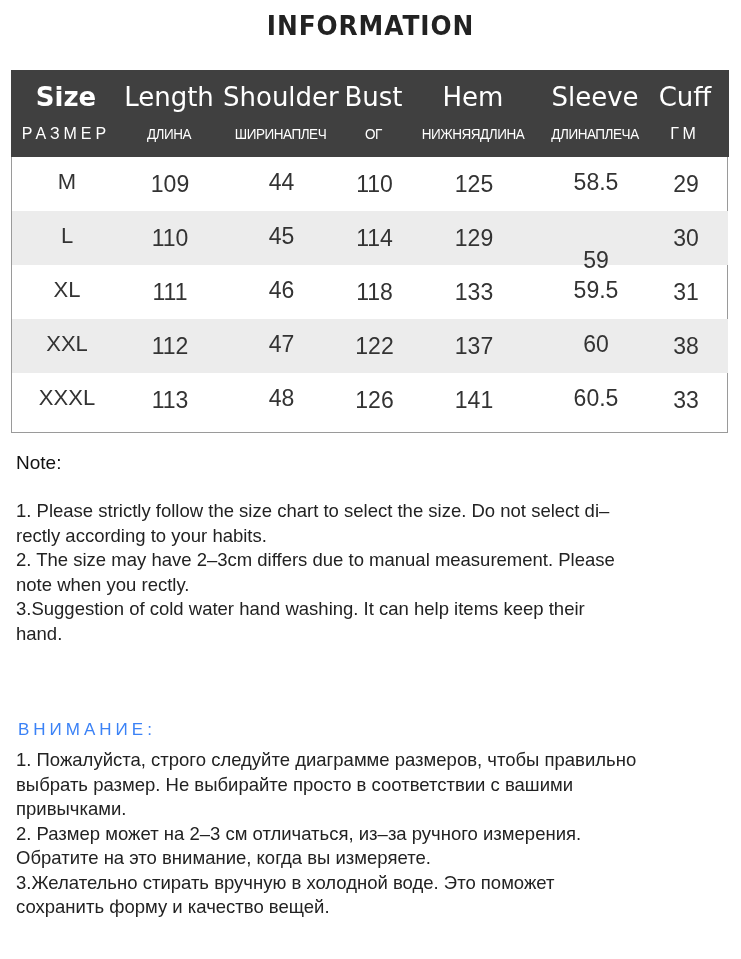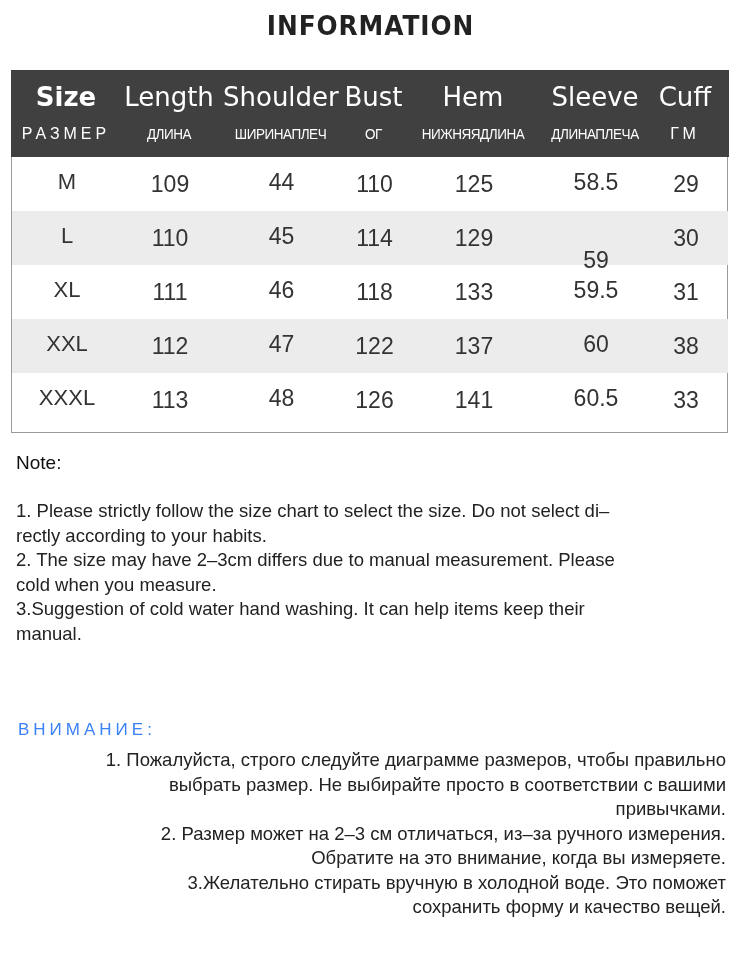--- a/index.html
+++ b/index.html
@@ -110,27 +110,27 @@
     <div class="cell" style="left:536px;width:96px;line-height:50px;">60.5</div>
     <div class="cell" style="left:643px;width:62px;">33</div>
   </div>
 </div>
 
 <div class="note-h">Note:</div>
 <div class="para" style="top:499px;">
   <div>1. Please strictly follow the size chart  to select the size. Do not select di–</div>
   <div>rectly according to your habits.</div>
   <div>2. The size may have 2–3cm differs due to manual measurement. Please</div>
-  <div>cold when you measure.</div>
+  <div>note when you rectly.</div>
   <div>3.Suggestion of cold water hand washing. It can help items keep their</div>
-  <div>manual.</div>
+  <div>hand.</div>
 </div>
 
 <div class="ru-h">ВНИМАНИЕ:</div>
-<div class="para" style="top:748px;text-align:right;">
+<div class="para" style="top:748px;">
   <div>1. Пожалуйста, строго следуйте диаграмме размеров, чтобы правильно</div>
   <div>выбрать размер. Не выбирайте просто в соответствии с вашими</div>
   <div>привычками.</div>
   <div>2. Размер может на 2–3 см отличаться, из–за ручного измерения.</div>
   <div>Обратите на это внимание, когда вы измеряете.</div>
   <div>3.Желательно стирать вручную в холодной воде. Это поможет</div>
   <div>сохранить форму и качество вещей.</div>
 </div>
 
 </body></html>

